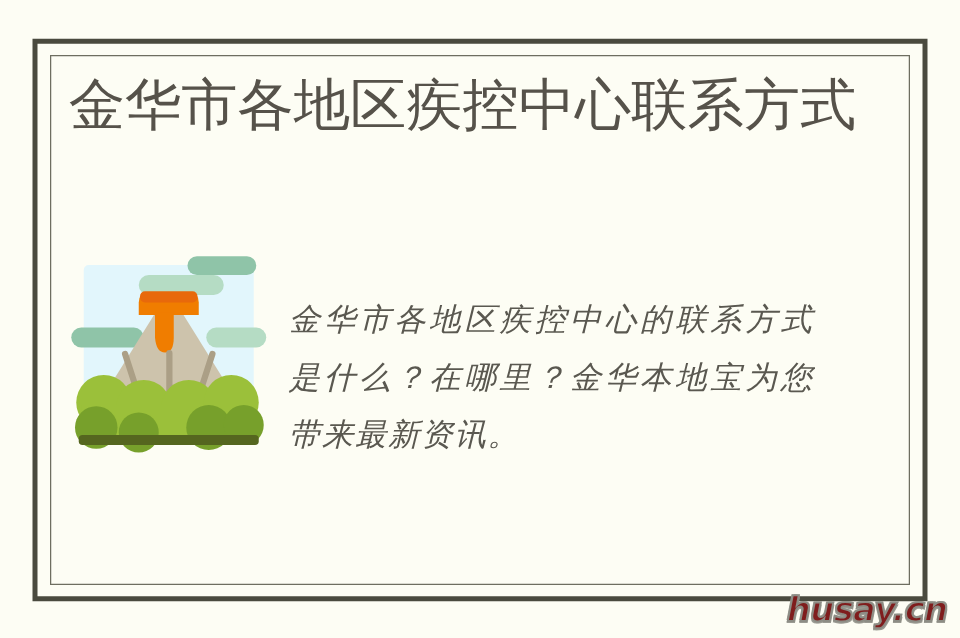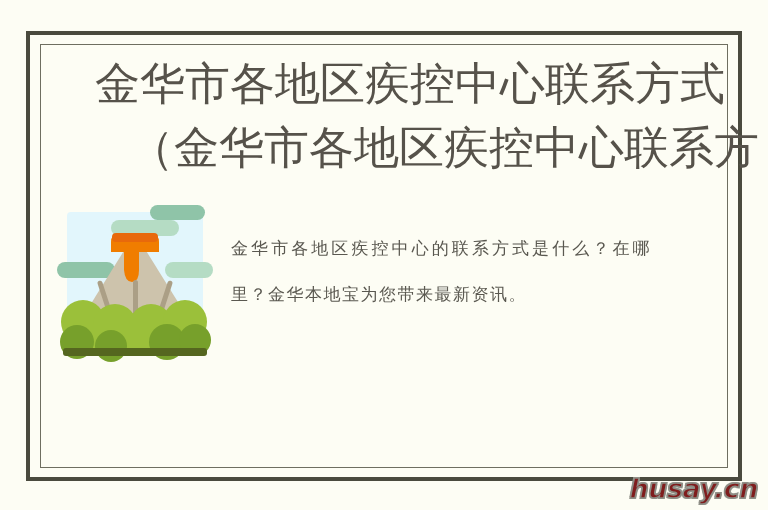--- a/index.html
+++ b/index.html
@@ -45,21 +45,20 @@
   }
 
   
   .title-block {
     position: absolute;
     left: 55px;
     top: 52px;
     width: 665px;
     height: 128px;
     overflow: hidden;
-    margin-left: 40px;
   }
   .title-line {
     font-family: "Liberation Sans", "DejaVu Sans", sans-serif;
     font-size: 45px;
     line-height: 64px;
     color: #56524a;
     letter-spacing: 0px;
     white-space: nowrap;
     font-weight: 400;
   }
@@ -90,24 +89,25 @@
     height: 170px;
   }
 
   
   .body-text {
     position: absolute;
     left: 176px;
     top: 8px;
     width: 420px;
     font-family: "DejaVu Serif", "Liberation Serif", serif;
-    font-size: 17px;
+    font-size: 25px;
     line-height: 46px;
     color: #5a5850;
     letter-spacing: 1.5px;
+    font-style: italic;
     text-align: justify;
   }
 
   
   .watermark {
     position: absolute;
     right: 10px;
     bottom: 6px;
     font-family: "DejaVu Sans", sans-serif;
     font-size: 27px;
@@ -127,21 +127,20 @@
 </head>
 <body>
 
 <div id="page">
 
   <div class="frame-outer"></div>
   <div class="frame-inner"></div>
 
   <div class="title-block">
     <div class="title-line">金华市各地区疾控中心联系方式</div>
-    <div class="title-line second">（金华市各地区疾控中心联系方</div>
   </div>
 
   <div class="content-row">
 
     <div class="illustration">
       <svg viewBox="0 0 160 170" xmlns="http://www.w3.org/2000/svg">
 
         <rect x="12" y="12" width="136" height="136" rx="4" fill="#e2f6fc"></rect>
 
         <rect x="95" y="5" width="55" height="15" rx="7.5" fill="#8fc4a8"></rect>

